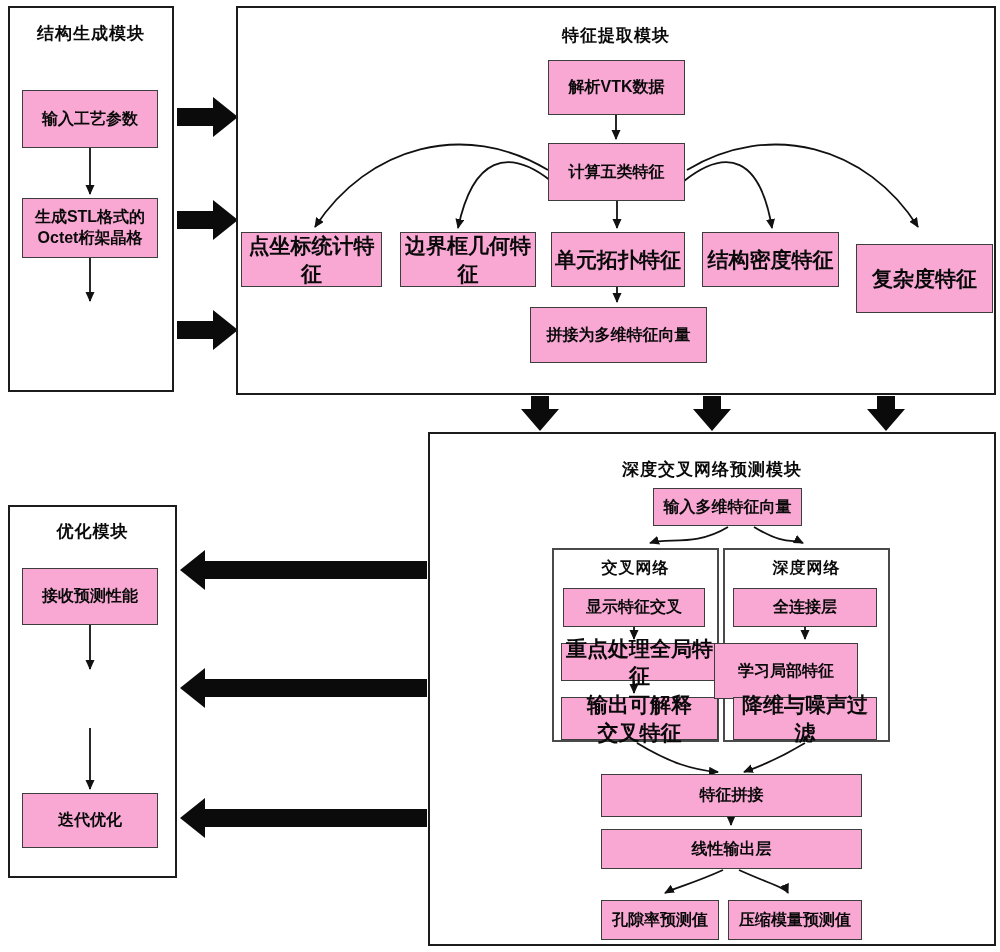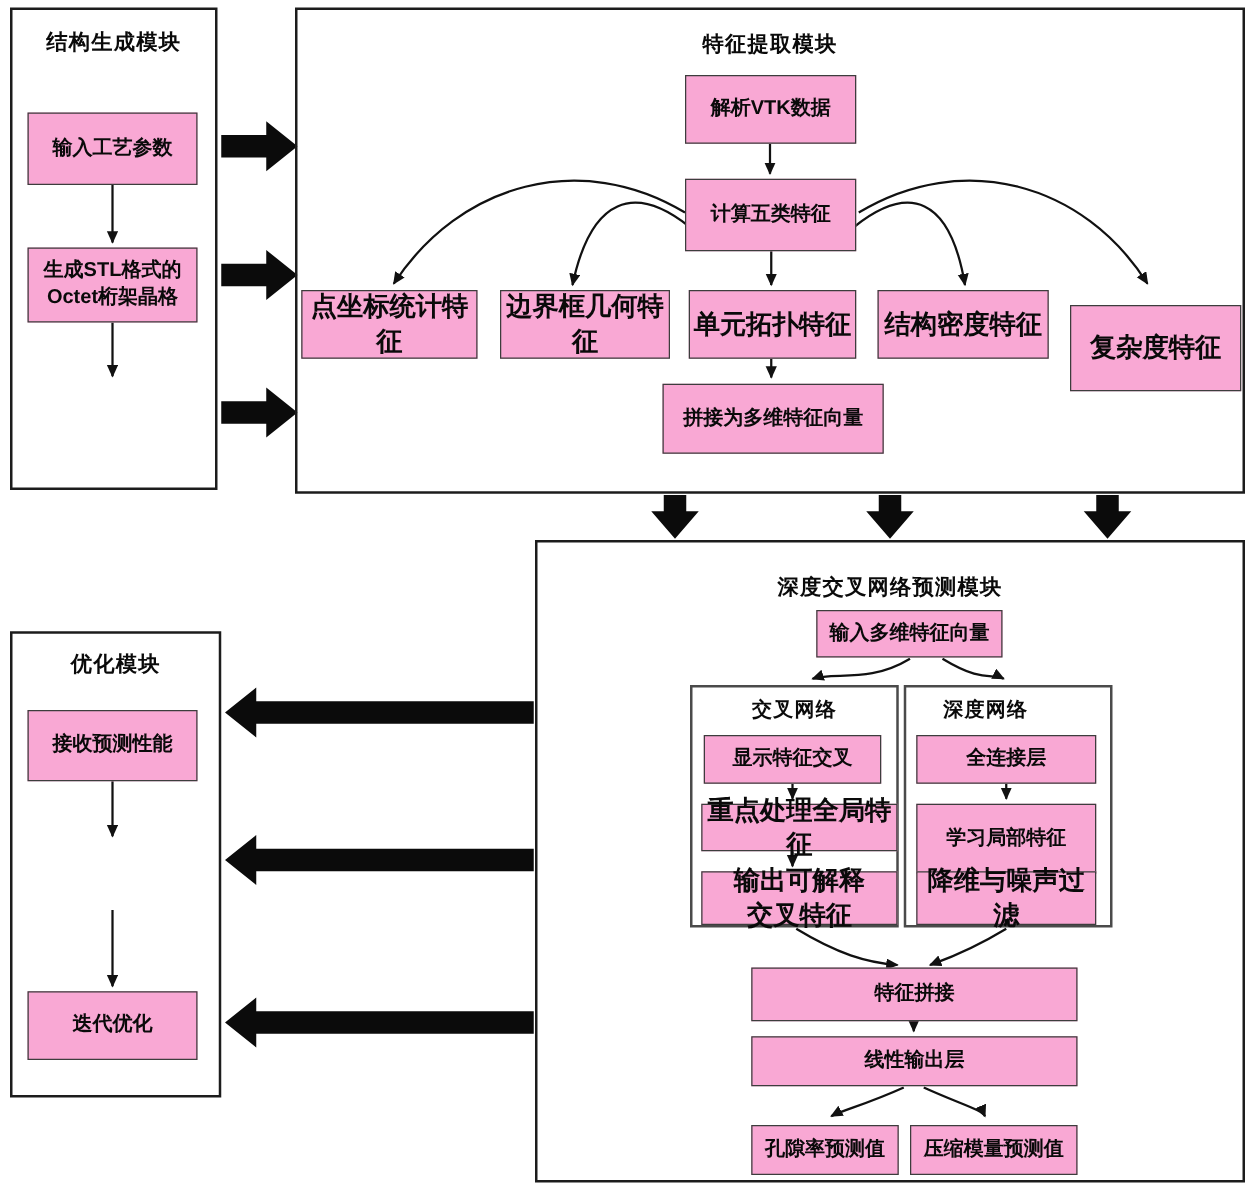--- a/index.html
+++ b/index.html
@@ -100,23 +100,23 @@
     <div class="fbox" style="left:653px;top:488px;width:149px;height:38px;">输入多维特征向量</div>
 
     <div class="panel" style="left:552px;top:548px;width:167px;height:194px;"></div>
     <div class="ptitle" style="left:552px;top:558px;width:167px;">交叉网络</div>
     <div class="fbox" style="left:563px;top:588px;width:142px;height:39px;">显示特征交叉</div>
     <div class="fbox small" style="left:561px;top:643px;width:157px;height:38px;">重点处理全局特征</div>
     <div class="fbox small" style="left:561px;top:697px;width:157px;height:43px;">输出可解释
 交叉特征</div>
 
     <div class="panel" style="left:723px;top:548px;width:167px;height:194px;"></div>
-    <div class="ptitle" style="left:705px;top:558px;width:167px;">深度网络</div>
+    <div class="ptitle" style="left:723px;top:558px;width:167px;">深度网络</div>
     <div class="fbox" style="left:733px;top:588px;width:144px;height:39px;">全连接层</div>
-    <div class="fbox" style="left:733px;top:643px;width:144px;height:56px;">学习局部特征</div>
+    <div class="fbox" style="left:714px;top:643px;width:144px;height:56px;">学习局部特征</div>
     <div class="fbox small" style="left:733px;top:697px;width:144px;height:43px;">降维与噪声过滤</div>
 
     <div class="fbox" style="left:601px;top:774px;width:261px;height:43px;">特征拼接</div>
     <div class="fbox" style="left:601px;top:829px;width:261px;height:40px;">线性输出层</div>
     <div class="fbox" style="left:601px;top:900px;width:118px;height:40px;">孔隙率预测值</div>
     <div class="fbox" style="left:728px;top:900px;width:134px;height:40px;">压缩模量预测值</div>
 
     <div class="module" style="left:8px;top:505px;width:169px;height:373px;"></div>
     <div class="mtitle" style="left:8px;top:520px;width:169px;">优化模块</div>
     <div class="fbox" style="left:22px;top:568px;width:136px;height:57px;">接收预测性能</div>

